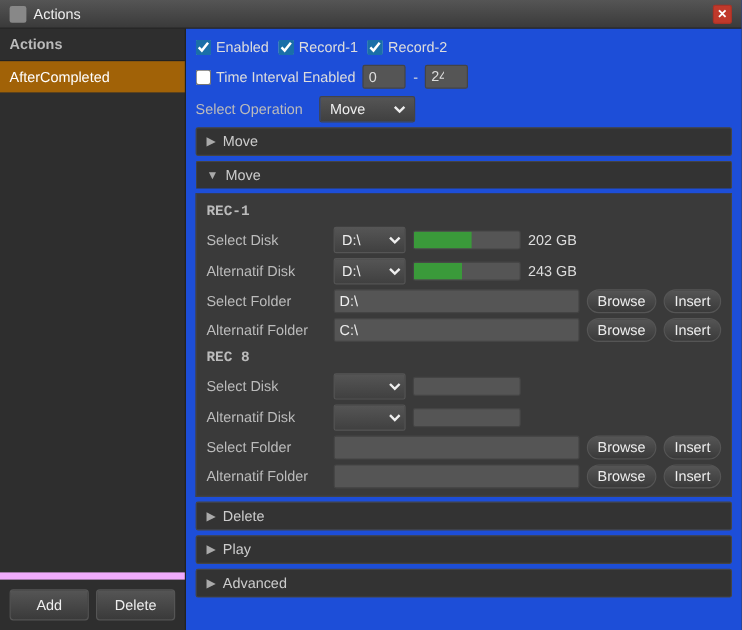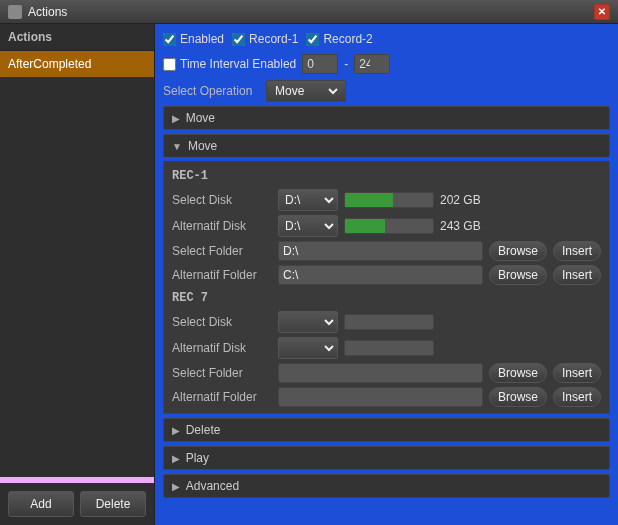--- a/index.html
+++ b/index.html
@@ -369,21 +369,21 @@
         <button class="small-btn">Insert</button>
       </div>
 
       <div class="field-row">
         <span class="field-label">Alternatif Folder</span>
         <input type="text" class="folder-input" value="C:\" style="">
         <button class="small-btn">Browse</button>
         <button class="small-btn">Insert</button>
       </div>
 
-      <div class="rec-label">REC 7</div>
+      <div class="rec-label">REC 8</div>
 
       <div class="field-row">
         <span class="field-label">Select Disk</span>
         <select class="disk-select">
           <option value=""></option>
           <option>D:\</option>
           <option>C:\</option>
         </select>
         <div class="disk-bar-container">
           <div class="disk-bar empty" style="width:0%"></div>

